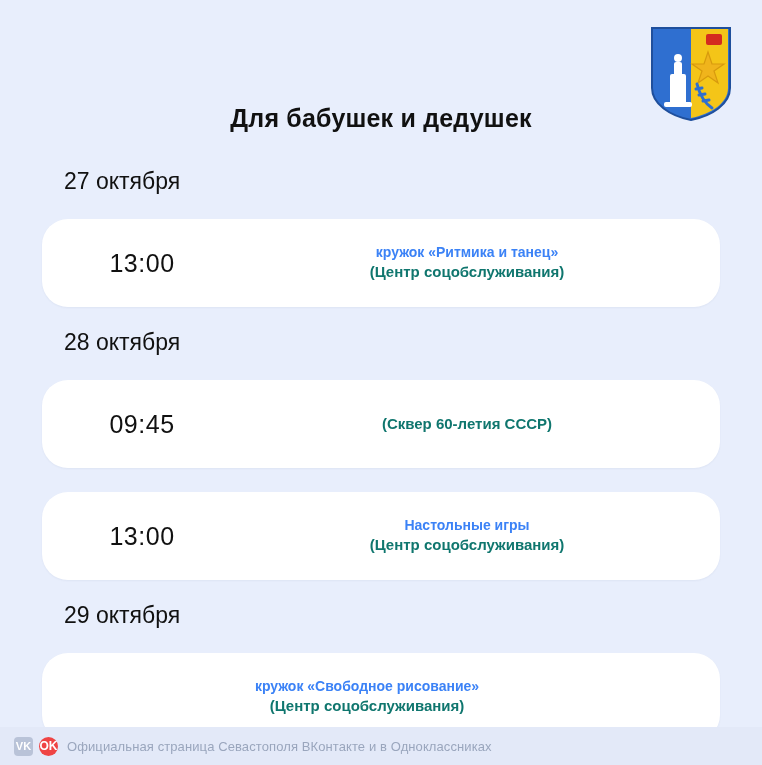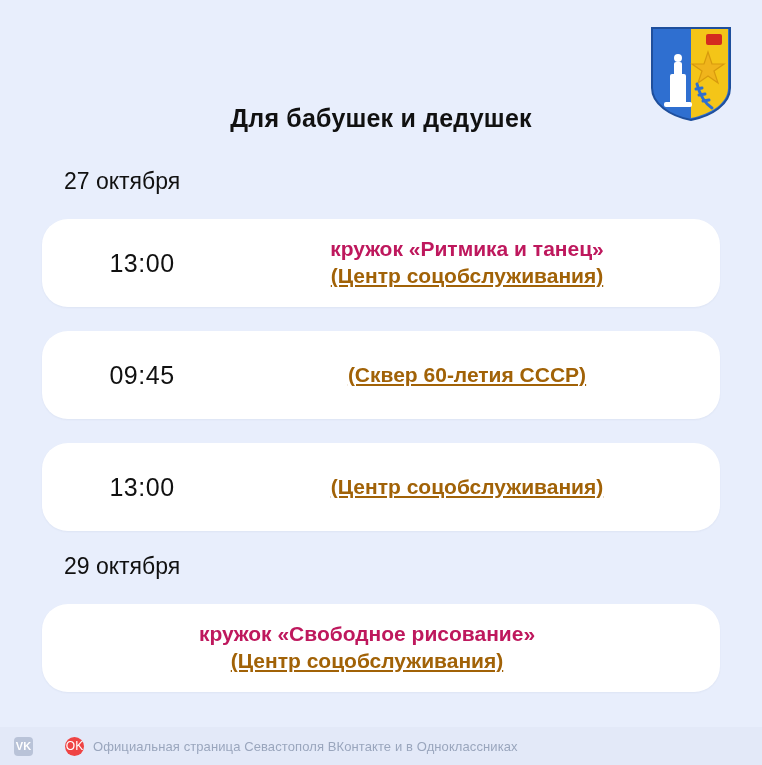--- a/index.html
+++ b/index.html
@@ -83,48 +83,47 @@
     letter-spacing: 0.5px;
   }
 
   .card-body {
     flex: 1 1 auto;
     padding-right: 28px;
     text-align: center;
     line-height: 1.28;
   }
   .card-title {
-    font-size: 21px;
-    font-weight: bold;
-    color: #be185d;
+    font-size: 14px;
+    font-weight: bold;
+    color: #3b82f6;
   }
   .card-place {
-    font-size: 21px;
-    font-weight: bold;
-    color: #a16207;
-    text-decoration: underline;
+    font-size: 15px;
+    font-weight: bold;
+    color: #0f766e;
   }
 
   
   .footer {
     position: absolute;
     left: 0;
     bottom: 0;
     width: 762px;
     height: 38px;
     display: flex;
     align-items: center;
     padding-left: 14px;
     box-sizing: border-box;
     background: #e3e9f8;
   }
   .footer-icons {
     display: flex;
     align-items: flex-start;
-    gap: 20px;
+    gap: 6px;
     margin-right: 9px;
   }
   .vk-badge {
     width: 19px;
     height: 19px;
     border-radius: 4px;
     background: #b9c3d8;
     color: #ffffff;
     font-size: 11px;
     font-weight: bold;
@@ -133,26 +132,25 @@
     justify-content: center;
     line-height: 1;
   }
   .ok-badge {
     width: 19px;
     height: 19px;
     border-radius: 50%;
     background: #ef4444;
     color: #ffffff;
     font-size: 12px;
-    font-weight: normal;
+    font-weight: bold;
     display: flex;
     align-items: center;
     justify-content: center;
     line-height: 1;
-    margin-left: 12px;
   }
   .footer-text {
     font-size: 13px;
     color: #9aa6bd;
     letter-spacing: 0.1px;
   }
 </style>
 </head>
 <body>
 
@@ -190,29 +188,31 @@
       <div class="card">
         <div class="card-time">13:00</div>
         <div class="card-body">
           <div class="card-title">кружок «Ритмика и танец»</div>
           <div class="card-place">(Центр соцобслуживания)</div>
         </div>
       </div>
     </div>
 
     <div>
+      <div class="date-heading">28 октября</div>
       <div class="card">
         <div class="card-time">09:45</div>
         <div class="card-body">
           <div class="card-place">(Сквер 60-летия СССР)</div>
         </div>
       </div>
       <div class="card">
         <div class="card-time">13:00</div>
         <div class="card-body">
+          <div class="card-title">Настольные игры</div>
           <div class="card-place">(Центр соцобслуживания)</div>
         </div>
       </div>
     </div>
 
     <div>
       <div class="date-heading">29 октября</div>
       <div class="card">
         <div class="card-body">
           <div class="card-title">кружок «Свободное рисование»</div>

